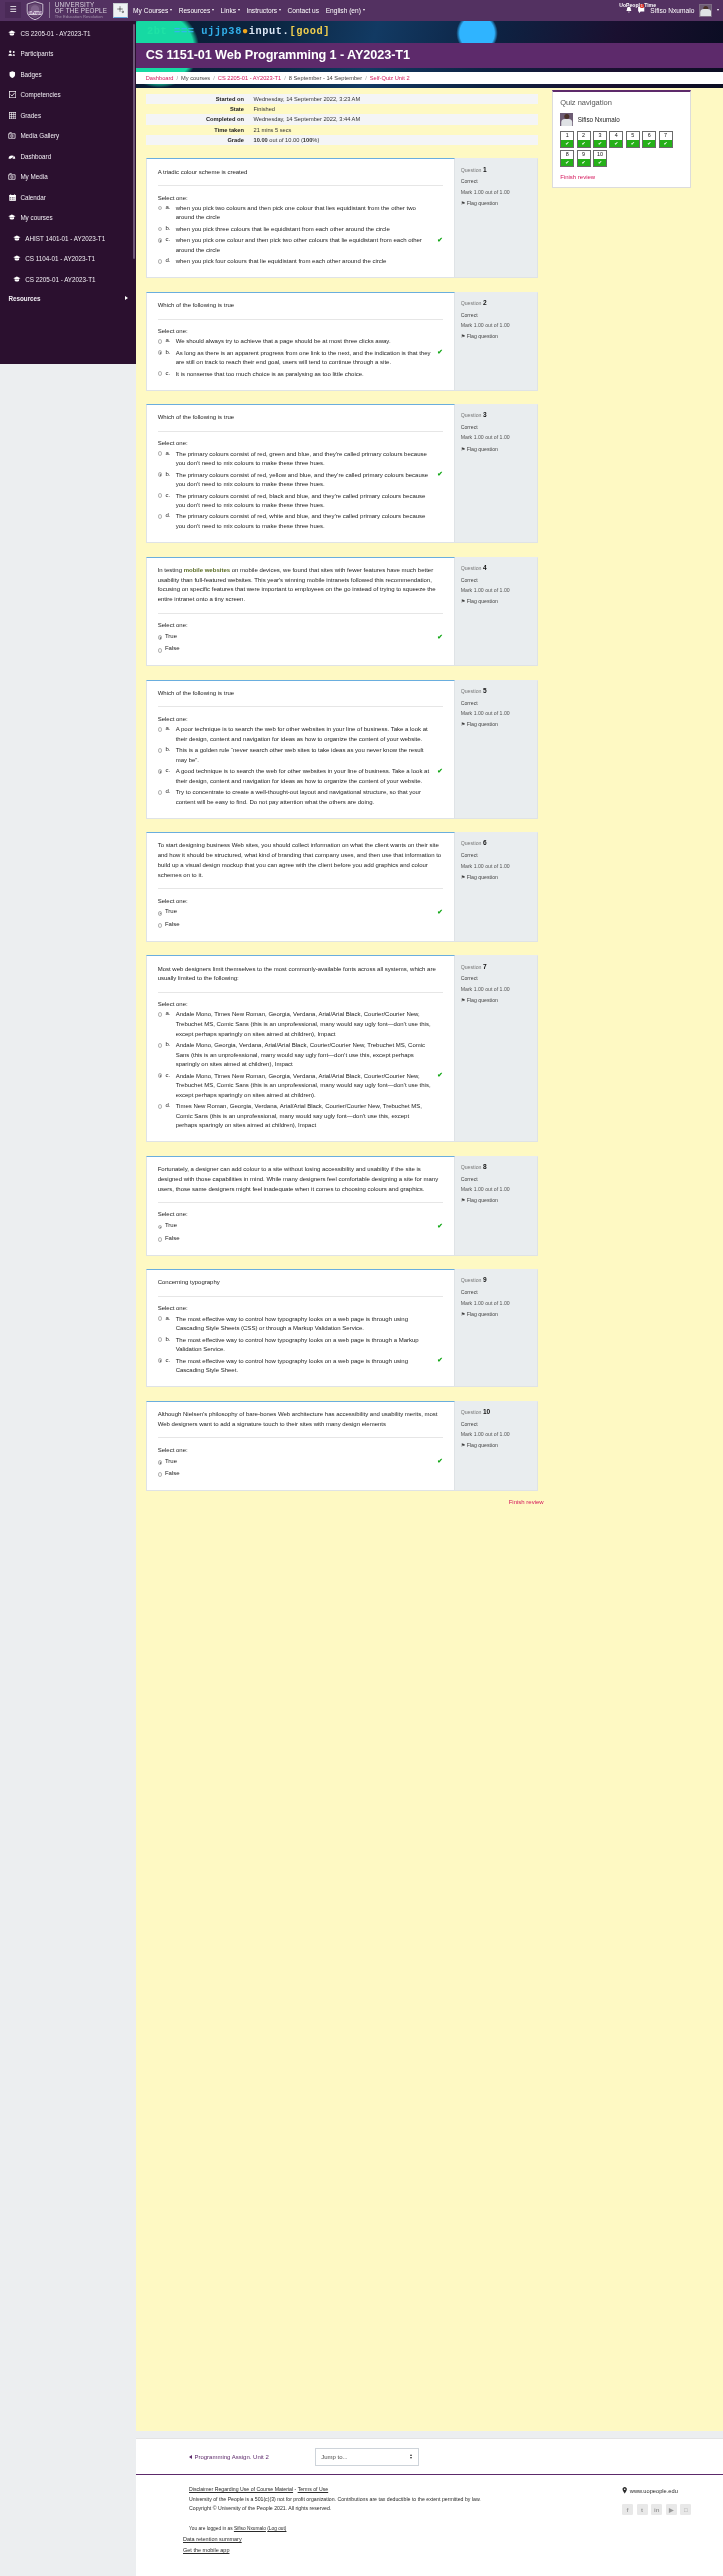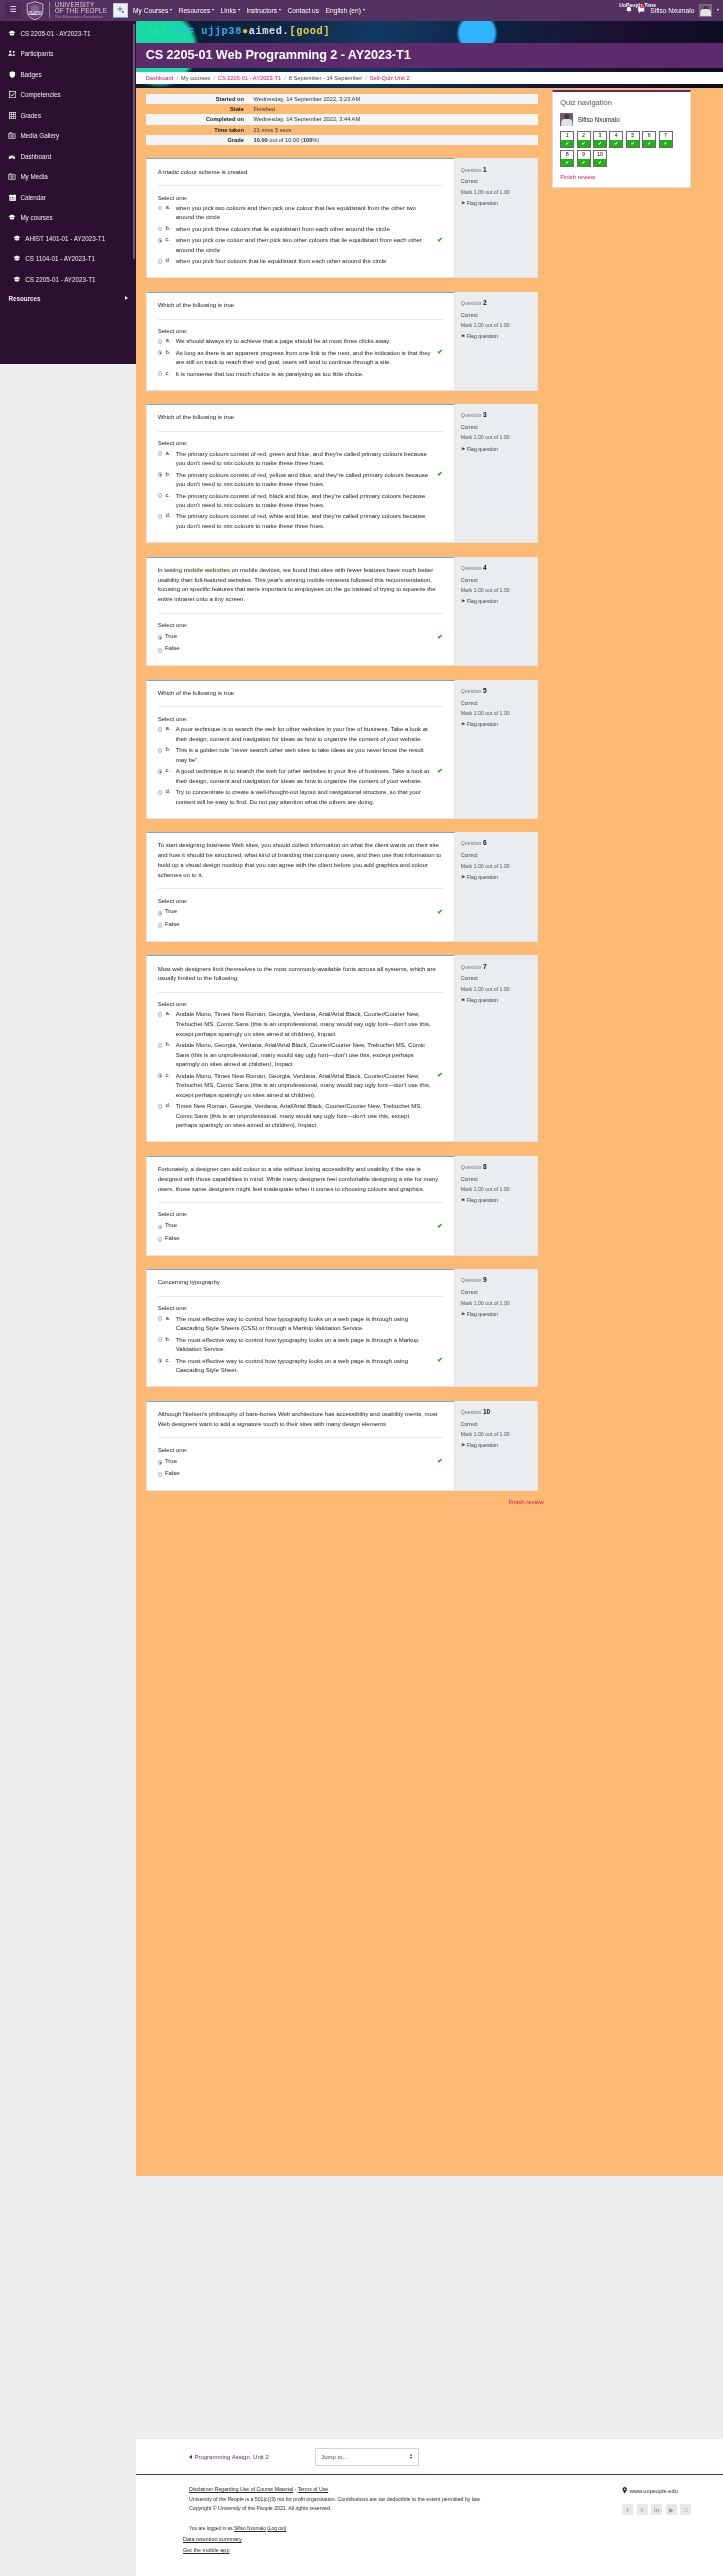--- a/index.html
+++ b/index.html
@@ -94,22 +94,22 @@
     position:absolute; top:51px; left:0; width:588px; height:12.7px;
     background:#fff; display:flex; align-items:center; padding-left:9.7px;
     font-size:5.7px; color:#444; gap:3px;
   }
   .crumbs a{ color:#d4145a; }
   .crumbs .sep{ color:#999; }
   .crumbs .plain{ color:#3b3b3b; }
 
   
   .main{
-    position:absolute; top:88px; left:136px; width:588px; height:2088px;
-    background:#fdba74;
+    position:absolute; top:88px; left:136px; width:588px; height:2343px;
+    background:#fef9c3;
   }
   .content{ position:absolute; left:9.7px; top:6px; width:398px; }
   .rail{ position:absolute; left:416px; top:2.4px; width:163px; }
 
   
   .summary{ width:392px; border-collapse:collapse; font-size:5.7px; }
   .summary tr{ }
   .summary tr:nth-child(odd) td{ background:#f4f5f6; }
   .summary td{ padding:2.1px 4.8px; border:0; }
   .summary td.k{ width:103px; text-align:right; font-weight:bold; color:#1a1a1a; }
@@ -420,23 +420,23 @@
     </div>
   <div class="sb-res">
     <span>Resources</span>
     <i class="arw"></i>
   </div>
   <div class="sb-scroll"></div>
 </div>
 
 <div class="hero">
   <div class="hero-code">
-    <span class="hc-g">2bt</span><span class="hc-b"> === ujjp38</span><span class="hc-o">●</span><span class="hc-w">aimed.</span><span class="hc-y">[good]</span>
-  </div>
-  <div class="hero-title">CS 2205-01 Web Programming 2 - AY2023-T1</div>
+    <span class="hc-g">2bt</span><span class="hc-b"> === ujjp38</span><span class="hc-o">●</span><span class="hc-w">input.</span><span class="hc-y">[good]</span>
+  </div>
+  <div class="hero-title">CS 1151-01 Web Programming 1 - AY2023-T1</div>
   <div class="crumbs" id="crumbs">
       <a>Dashboard</a>
       <span class="sep">/</span>
       <span class="plain">My courses</span>
       <span class="sep">/</span>
       <a>CS 2205-01 - AY2023-T1</a>
       <span class="sep">/</span>
       <span class="plain">8 September - 14 September</span>
       <span class="sep">/</span>
       <a>Self-Quiz Unit 2</a>

